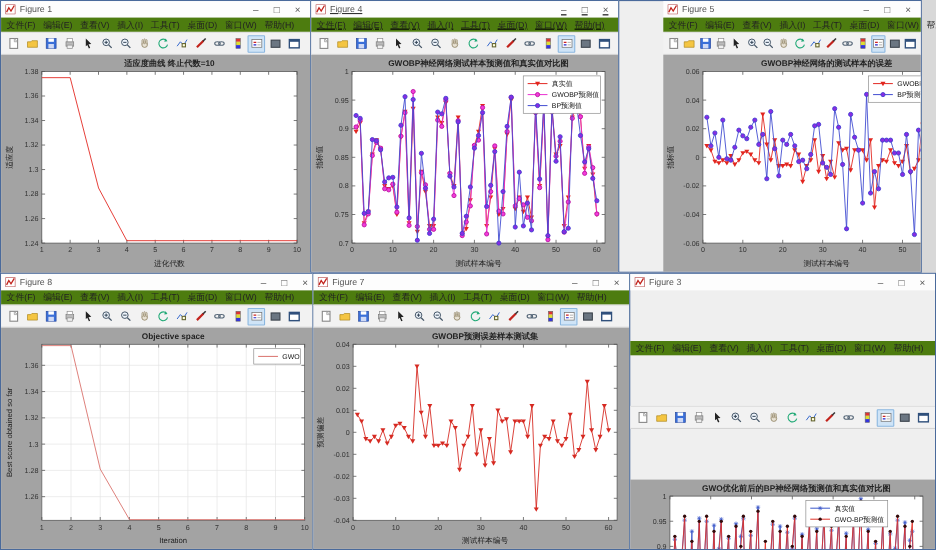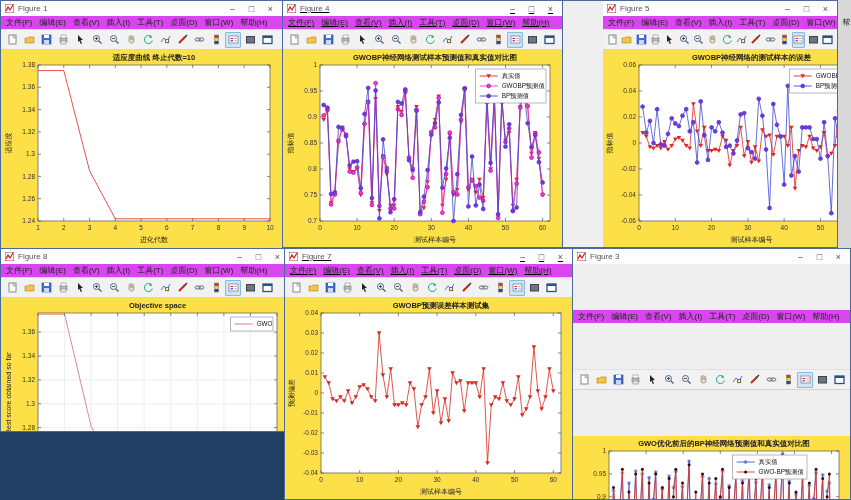--- a/index.html
+++ b/index.html
@@ -3,26 +3,26 @@
 <meta charset="utf-8">
 <style>
   html,body{margin:0;padding:0;background:#203f63;font-family:"Liberation Sans",sans-serif;}
   #screen{position:relative;width:851px;height:500px;background:#203f63;overflow:hidden;}
   .edge-strip{position:absolute;right:0;top:0;width:13px;height:500px;background:#d8d8d8;border-left:5px solid #1c3a61;}
   .win{position:absolute;background:#efefef;border:1px solid #4a6a9b;box-sizing:border-box;display:flex;flex-direction:column;}
   .titlebar{height:15px;background:#fdfdfd;display:flex;align-items:center;padding:0 4px;gap:4px;flex:0 0 auto;}
   .fig-icon{width:9px;height:9px;flex:0 0 auto;}
   .title-text{font-size:8px;color:#555;flex:1 1 auto;white-space:nowrap;overflow:hidden;}
   .tb-btn{width:15px;text-align:center;font-size:9px;color:#555;line-height:14px;cursor:default;}
-  .menubar{height:13px;background:#d946ef;display:flex;align-items:center;gap:7px;padding:0 5px;flex:0 0 auto;}
+  .menubar{height:13px;background:#4d7c0f;display:flex;align-items:center;gap:7px;padding:0 5px;flex:0 0 auto;}
   .menu-item{font-size:8px;color:#222;white-space:nowrap;}
   .toolbar{height:19px;background:#f2f2f2;border-top:1px solid #e0e0e0;border-bottom:1px solid #d4d4d4;display:flex;align-items:center;gap:1px;padding:0 3px;flex:0 0 auto;}
   .ticon{width:14px;height:14px;display:flex;align-items:center;justify-content:center;border:1px solid transparent;border-radius:1px;}
   .ticon.active{background:#cfe4f7;border-color:#8bb7e0;}
-  .chartwrap{flex:1 1 auto;background:#fde047;display:flex;align-items:stretch;justify-content:center;overflow:hidden;}
+  .chartwrap{flex:1 1 auto;background:#a3a3a3;display:flex;align-items:stretch;justify-content:center;overflow:hidden;}
   svg.chart{display:block;}
   svg text{font-family:"Liberation Sans",sans-serif;}
 </style>
 </head>
 <body>
 
 <div id="screen">
   <div class="edge-strip"></div>
 
   <div class="win" style="left:0;top:0;width:283px;height:259px;">
@@ -896,21 +896,21 @@
           <line x1="190.7" y1="36" x2="208.7" y2="36" stroke="#3f4ad0" stroke-width="0.9"></line>
           <circle cx="199.7" cy="36" r="1.9" fill="#8a2be2" stroke="#3f3fd0" stroke-width="0.8"></circle>
           <text x="212.7" y="38.3" font-size="6.3" fill="#111">BP预测误差</text>
           <text x="148.5" y="10" font-size="7.5" font-weight="bold" fill="#222" text-anchor="middle">GWOBP神经网络的测试样本的误差</text>
           <text x="148.5" y="192" font-size="7" fill="#222" text-anchor="middle">测试样本编号</text>
           <text transform="rotate(-90)" x="-93" y="9" font-size="7" fill="#222" text-anchor="middle">指标值</text>
         </svg>
     </div>
   </div>
 
-  <div class="win" style="left:0;top:248px;width:290px;height:184px;">
+  <div class="win" style="left:0;top:248px;width:290px;height:252px;">
     <div class="titlebar">
       <svg class="fig-icon" viewBox="0 0 9 9">
           <rect x="0" y="0" width="9" height="9" fill="#fff" stroke="#a33" stroke-width="1"></rect>
           <polyline points="1,7 3,3 5,6 8,1" fill="none" stroke="#c2231c" stroke-width="1.2"></polyline>
         </svg>
       <span class="title-text">Figure 8</span>
       <span class="tb-btn">–</span>
       <span class="tb-btn">□</span>
       <span class="tb-btn close">×</span>
     </div>
@@ -1103,21 +1103,21 @@
           <rect x="228.7" y="19" width="42.3" height="14" fill="#fff" stroke="#888" stroke-width="0.6"></rect>
           <line x1="232.7" y1="26" x2="250.7" y2="26" stroke="#d96f6a" stroke-width="0.9"></line>
           <text x="254.7" y="28.3" font-size="6.3" fill="#111">GWO</text>
           <text x="155.5" y="10" font-size="7.5" font-weight="bold" fill="#222" text-anchor="middle">Objective space</text>
           <text x="155.5" y="196" font-size="7" fill="#222" text-anchor="middle">Iteration</text>
           <text transform="rotate(-90)" x="-95" y="9" font-size="7" fill="#222" text-anchor="middle">Best score obtained so far</text>
         </svg>
     </div>
   </div>
 
-  <div class="win" style="left:284px;top:248px;width:289px;height:252px;text-decoration:underline;">
+  <div class="win" style="left:284px;top:248px;width:289px;height:252px;">
     <div class="titlebar">
       <svg class="fig-icon" viewBox="0 0 9 9">
           <rect x="0" y="0" width="9" height="9" fill="#fff" stroke="#a33" stroke-width="1"></rect>
           <polyline points="1,7 3,3 5,6 8,1" fill="none" stroke="#c2231c" stroke-width="1.2"></polyline>
         </svg>
       <span class="title-text">Figure 7</span>
       <span class="tb-btn">–</span>
       <span class="tb-btn">□</span>
       <span class="tb-btn close">×</span>
     </div>

